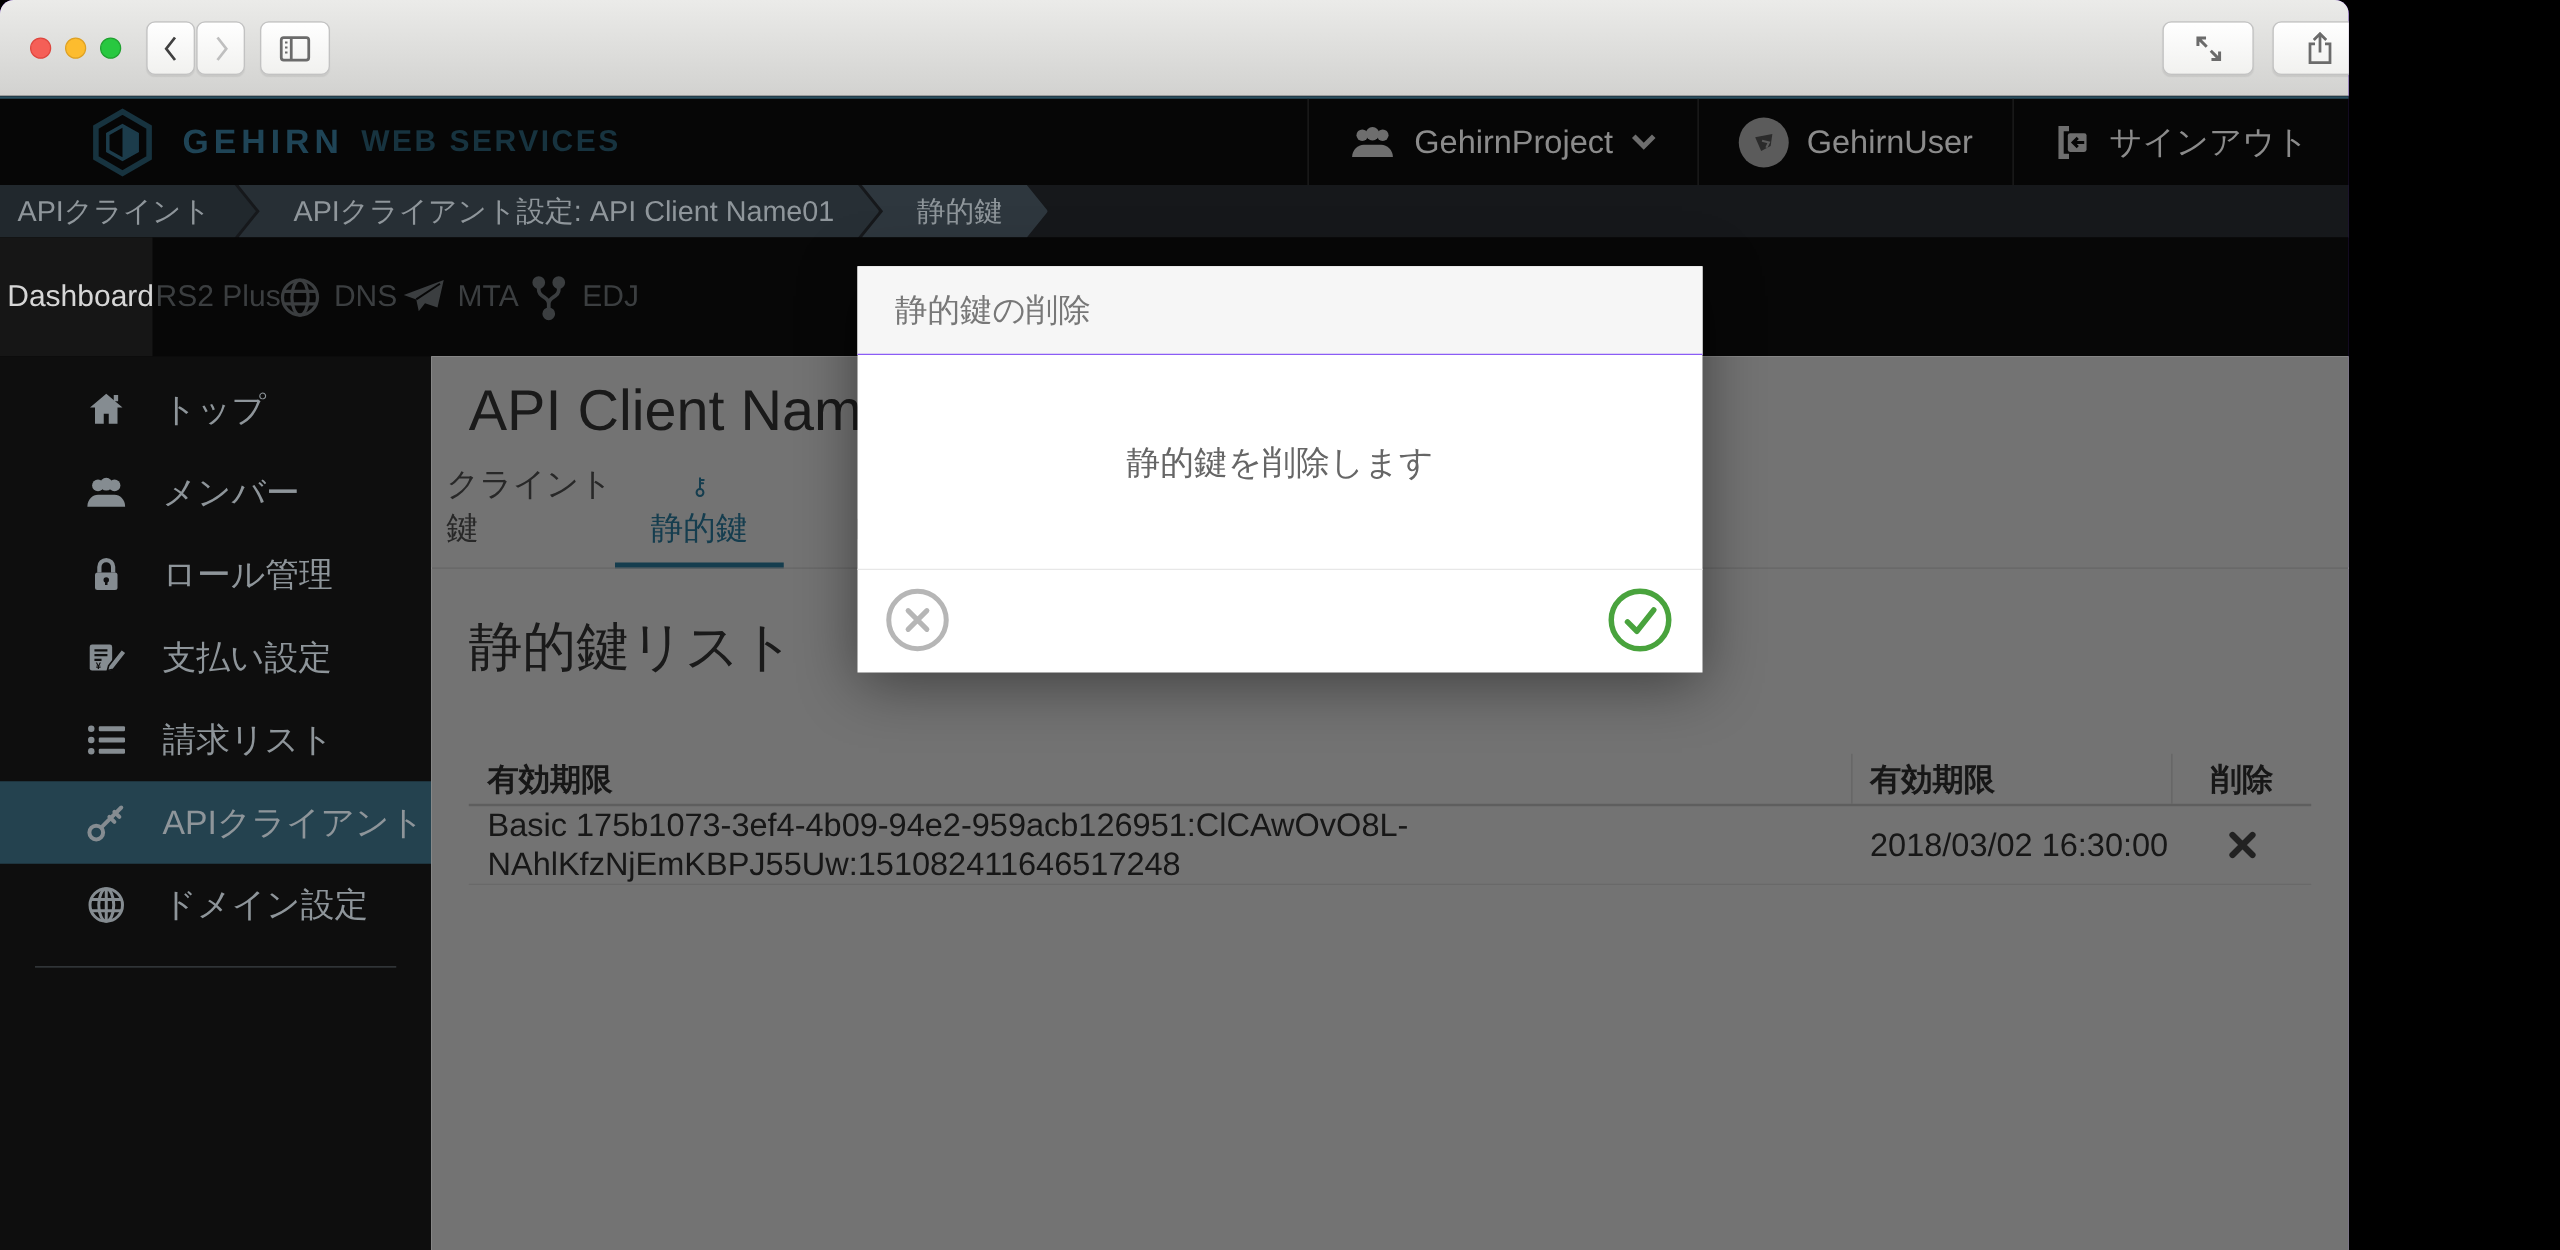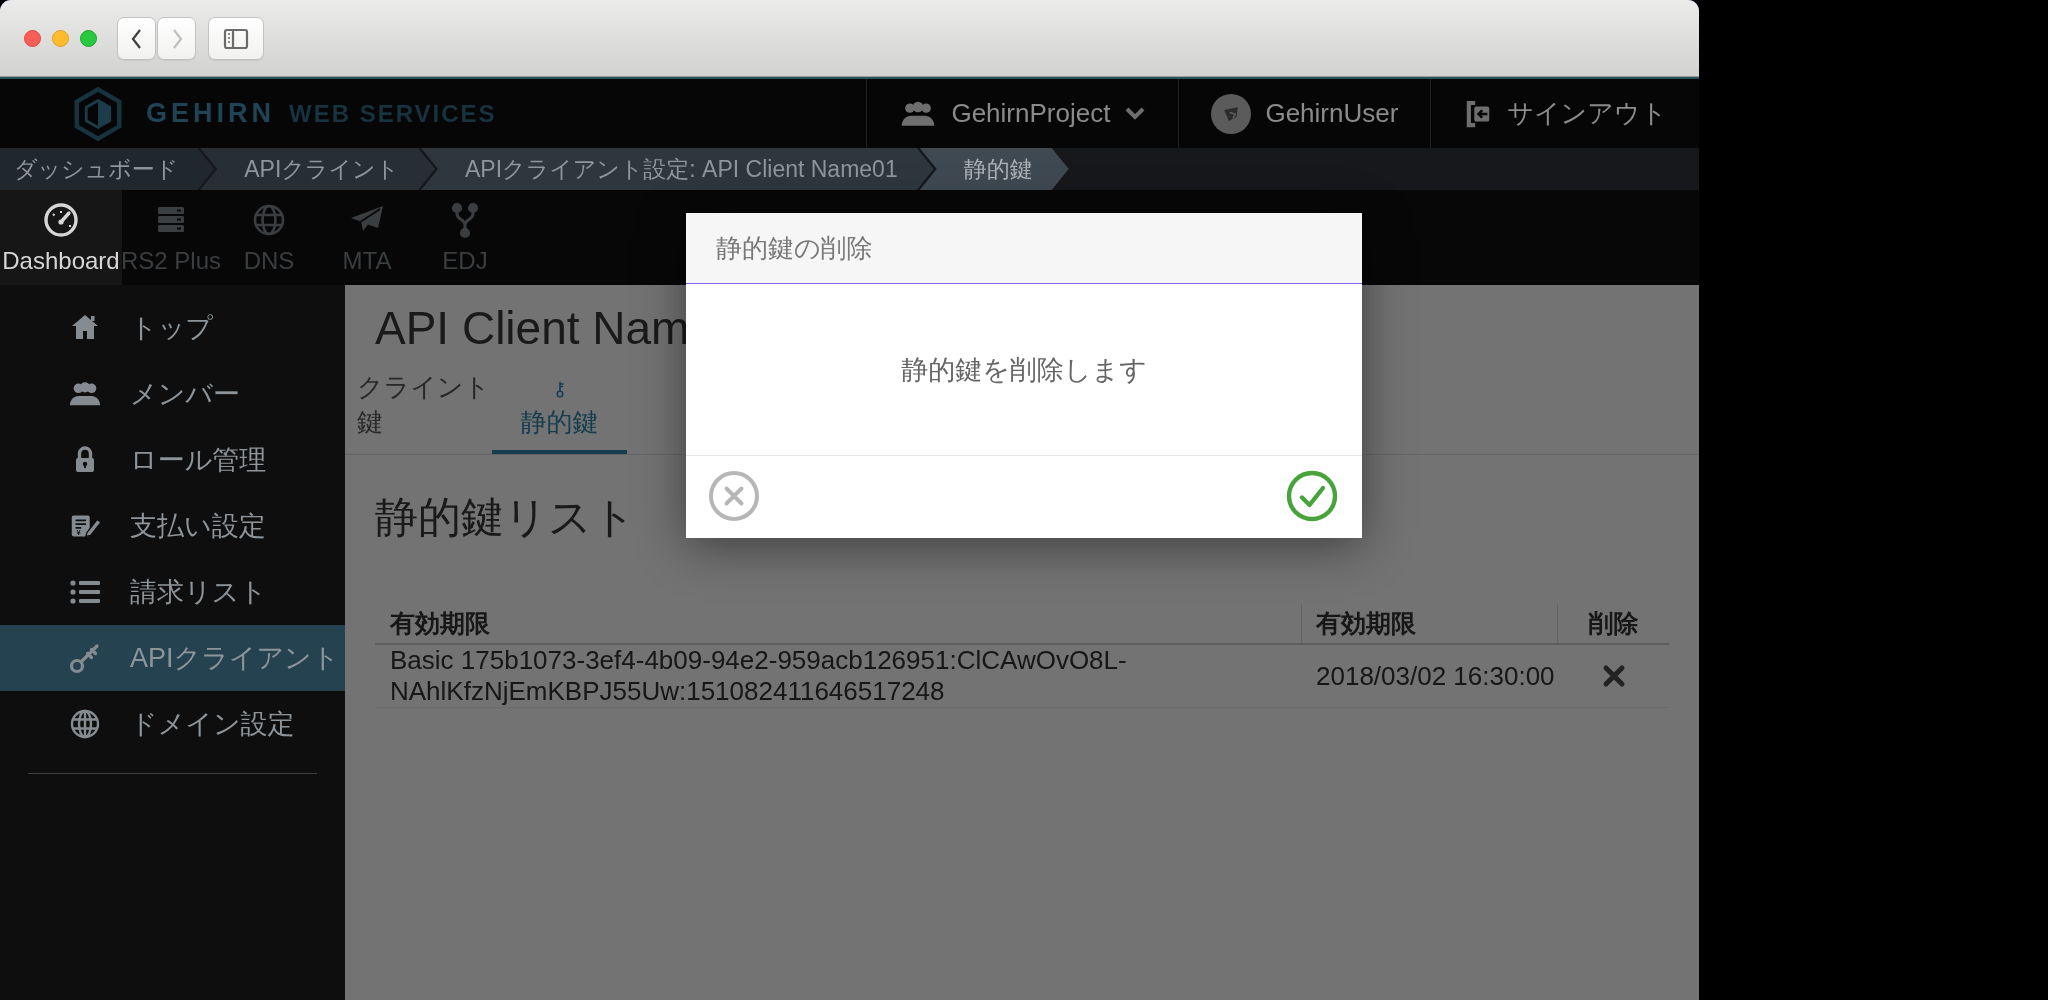--- a/index.html
+++ b/index.html
@@ -3,21 +3,21 @@
 <meta charset="utf-8">
 <style>
   :root{
     --accent:#2f87ae; --brand:#1d3f50; --green-btn:#5cb85c; --green-ok:#49a33d;
     --nav-selected:#24424f; --chrome-hi:#ebebe9; --chrome-lo:#d2d2d0;
   }
   *{box-sizing:border-box;margin:0;padding:0}
   html,body{width:2048px;height:1000px;overflow:hidden;background:#000;
     font-family:"Liberation Sans","DejaVu Sans",sans-serif;}
   svg{display:block}
-  .window{width:1699px;height:1000px;border-radius:11px 11px 0 0;overflow:hidden;background:#6d28d9}
+  .window{width:1879px;height:1000px;border-radius:11px 11px 0 0;overflow:hidden;background:#6d28d9}
 
   
   .chrome{position:relative;height:77px;background:linear-gradient(var(--chrome-hi),var(--chrome-lo));
     border-bottom:1px solid #9c9c9c}
   .tlight{position:absolute;top:30px;width:17px;height:17px;border-radius:50%}
   .tl-close{left:24px;background:#f55f57;border:1px solid #df463e}
   .tl-min{left:52px;background:#fdbc2e;border:1px solid #dea123}
   .tl-zoom{left:80px;background:#28c840;border:1px solid #1fa22f}
   .cbtn{position:absolute;top:17px;height:43px;border:1px solid #c2c2c2;border-radius:7px;
     background:linear-gradient(#ffffff,#f1f1ef);display:flex;align-items:center;justify-content:center;
@@ -51,21 +51,21 @@
     clip-path:polygon(0 0,calc(100% - 17px) 0,100% 50%,calc(100% - 17px) 100%,0 100%,17px 50%)}
   .crumb:first-child{margin-left:0;padding-left:14px;
     clip-path:polygon(0 0,calc(100% - 17px) 0,100% 50%,calc(100% - 17px) 100%,0 100%)}
   .crumb:nth-child(1){background:#21282d}
   .crumb:nth-child(2){background:#272f35}
   .crumb:nth-child(3){background:#2e373e}
   .crumb:nth-child(4){background:#3f4952;color:#abb1b6}
 
   
   .svcband{height:95px;background:#070707;display:flex;color:#3b3e40}
-  .svc{width:98px;display:flex;flex-direction:column;align-items:center;justify-content:center;gap:7px;
+  .svc{width:98px;display:flex;flex-direction:row;align-items:center;justify-content:center;gap:7px;
     font-size:24px;white-space:nowrap}
   .svc svg{width:40px;height:40px}
   .svc.active{width:122px;background:#161616;color:#d6d6d6}
 
   
   .lower{display:flex;height:715px}
   .sidebar{width:345px;background:#0e0e0e;padding-top:10px;flex:none}
   .side-item{height:66px;display:flex;align-items:center;gap:28px;padding-left:68px;
     color:#8e959a;font-size:27px;white-space:nowrap}
   .side-item svg{width:34px;height:34px;color:#858c91;flex:none}
@@ -197,21 +197,20 @@
             <path d="M4 2h9v4.5H8.5v19H13V30H4z"></path>
             <rect x="12" y="8" width="16" height="16" rx="2"></rect>
             <path d="M26 16h-9M20.5 12l-4 4 4 4" stroke="#060606" stroke-width="2.6" fill="none"></path>
             </svg>
           <span>サインアウト</span>
         </div>
       </div>
     </div>
 
     <div class="breadcrumb">
-      <div class="crumb">ダッシュボード</div>
       <div class="crumb">APIクライント</div>
       <div class="crumb">APIクライアント設定: API Client Name01</div>
       <div class="crumb">静的鍵</div>
     </div>
 
     <div class="svcband">
       <div class="svc active">
         <svg viewBox="0 0 40 40">
           <circle cx="20" cy="20" r="15" fill="none" stroke="currentColor" stroke-width="3.4"></circle>
           <path d="M20 22 L28 13" stroke="currentColor" stroke-width="3.4" stroke-linecap="round"></path>

